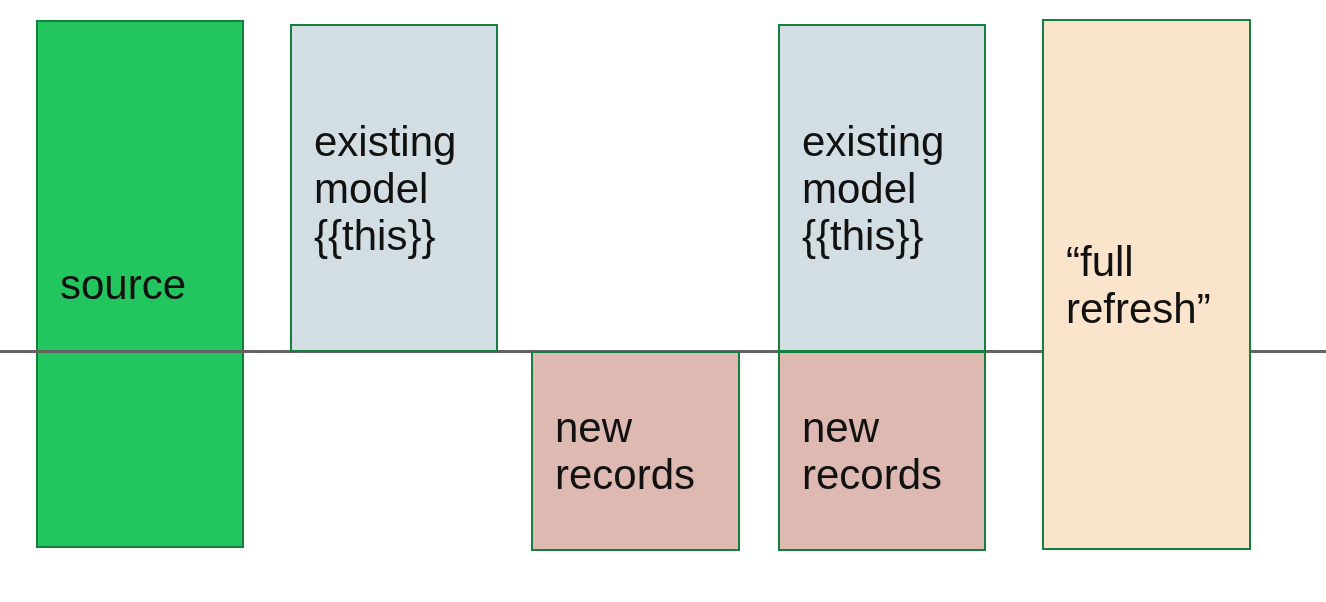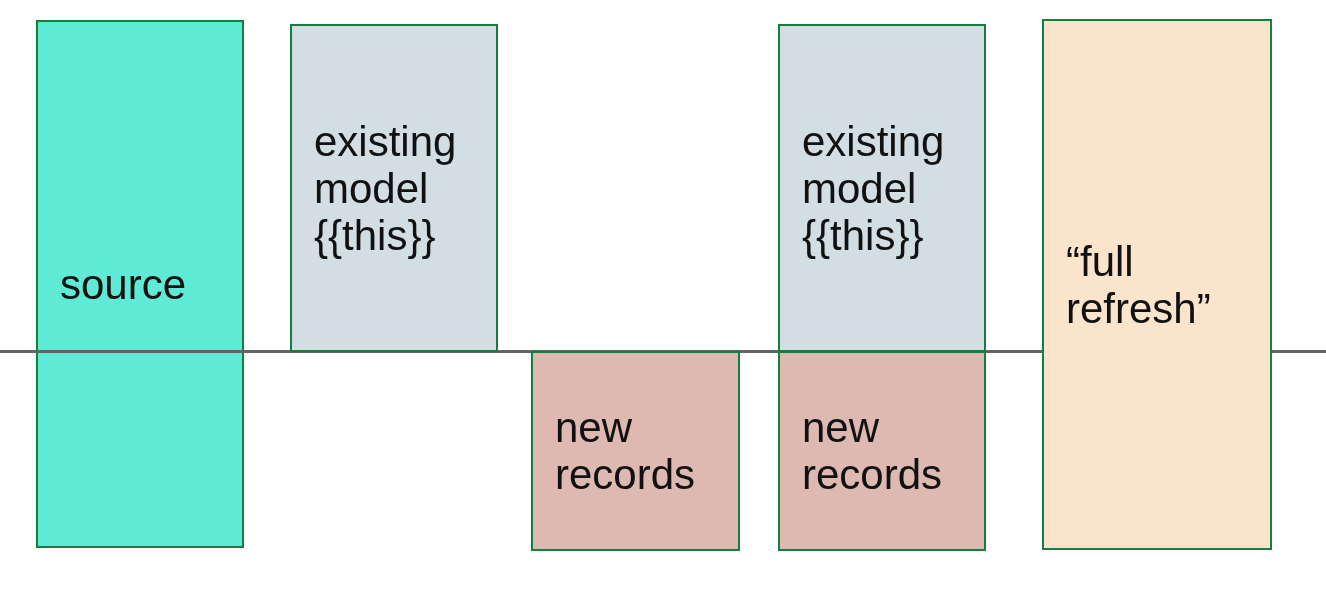--- a/index.html
+++ b/index.html
@@ -40,30 +40,30 @@
     text-align: left;
   }
   .z1 { z-index: 1; }
   .z3 { z-index: 3; }
   .z4 { z-index: 4; }
   #box-source          { left: 36px;   top: 20px;  width: 208px; height: 528px; }
   #box-existing-model-1{ left: 290px;  top: 24px;  width: 208px; height: 328px; }
   #box-new-records-1   { left: 531px;  top: 351px; width: 209px; height: 200px; }
   #box-existing-model-2{ left: 778px;  top: 24px;  width: 208px; height: 328px; }
   #box-new-records-2   { left: 778px;  top: 351px; width: 208px; height: 200px; }
-  #box-full-refresh    { left: 1042px; top: 19px;  width: 230px; height: 531px; }
+  #box-full-refresh    { left: 1042px; top: 19px;  width: 209px; height: 531px; }
 </style>
 </head>
 <body>
 
 <div class="canvas">
 
   <div class="hline" style="background: rgb(100, 100, 100);"></div>
 
-  <div class="box z1" id="box-source" style="background: #5eead4; align-items: center;">
+  <div class="box z1" id="box-source" style="background: #22c55e; align-items: center;">
     <span class="label">source</span>
   </div>
 
   <div class="box z3" id="box-existing-model-1" style="background: rgb(210, 222, 227);">
     <span class="label">existing
 model
 {{this}}</span>
   </div>
 
   <div class="box z3" id="box-new-records-1" style="background: rgb(221, 185, 177);">

